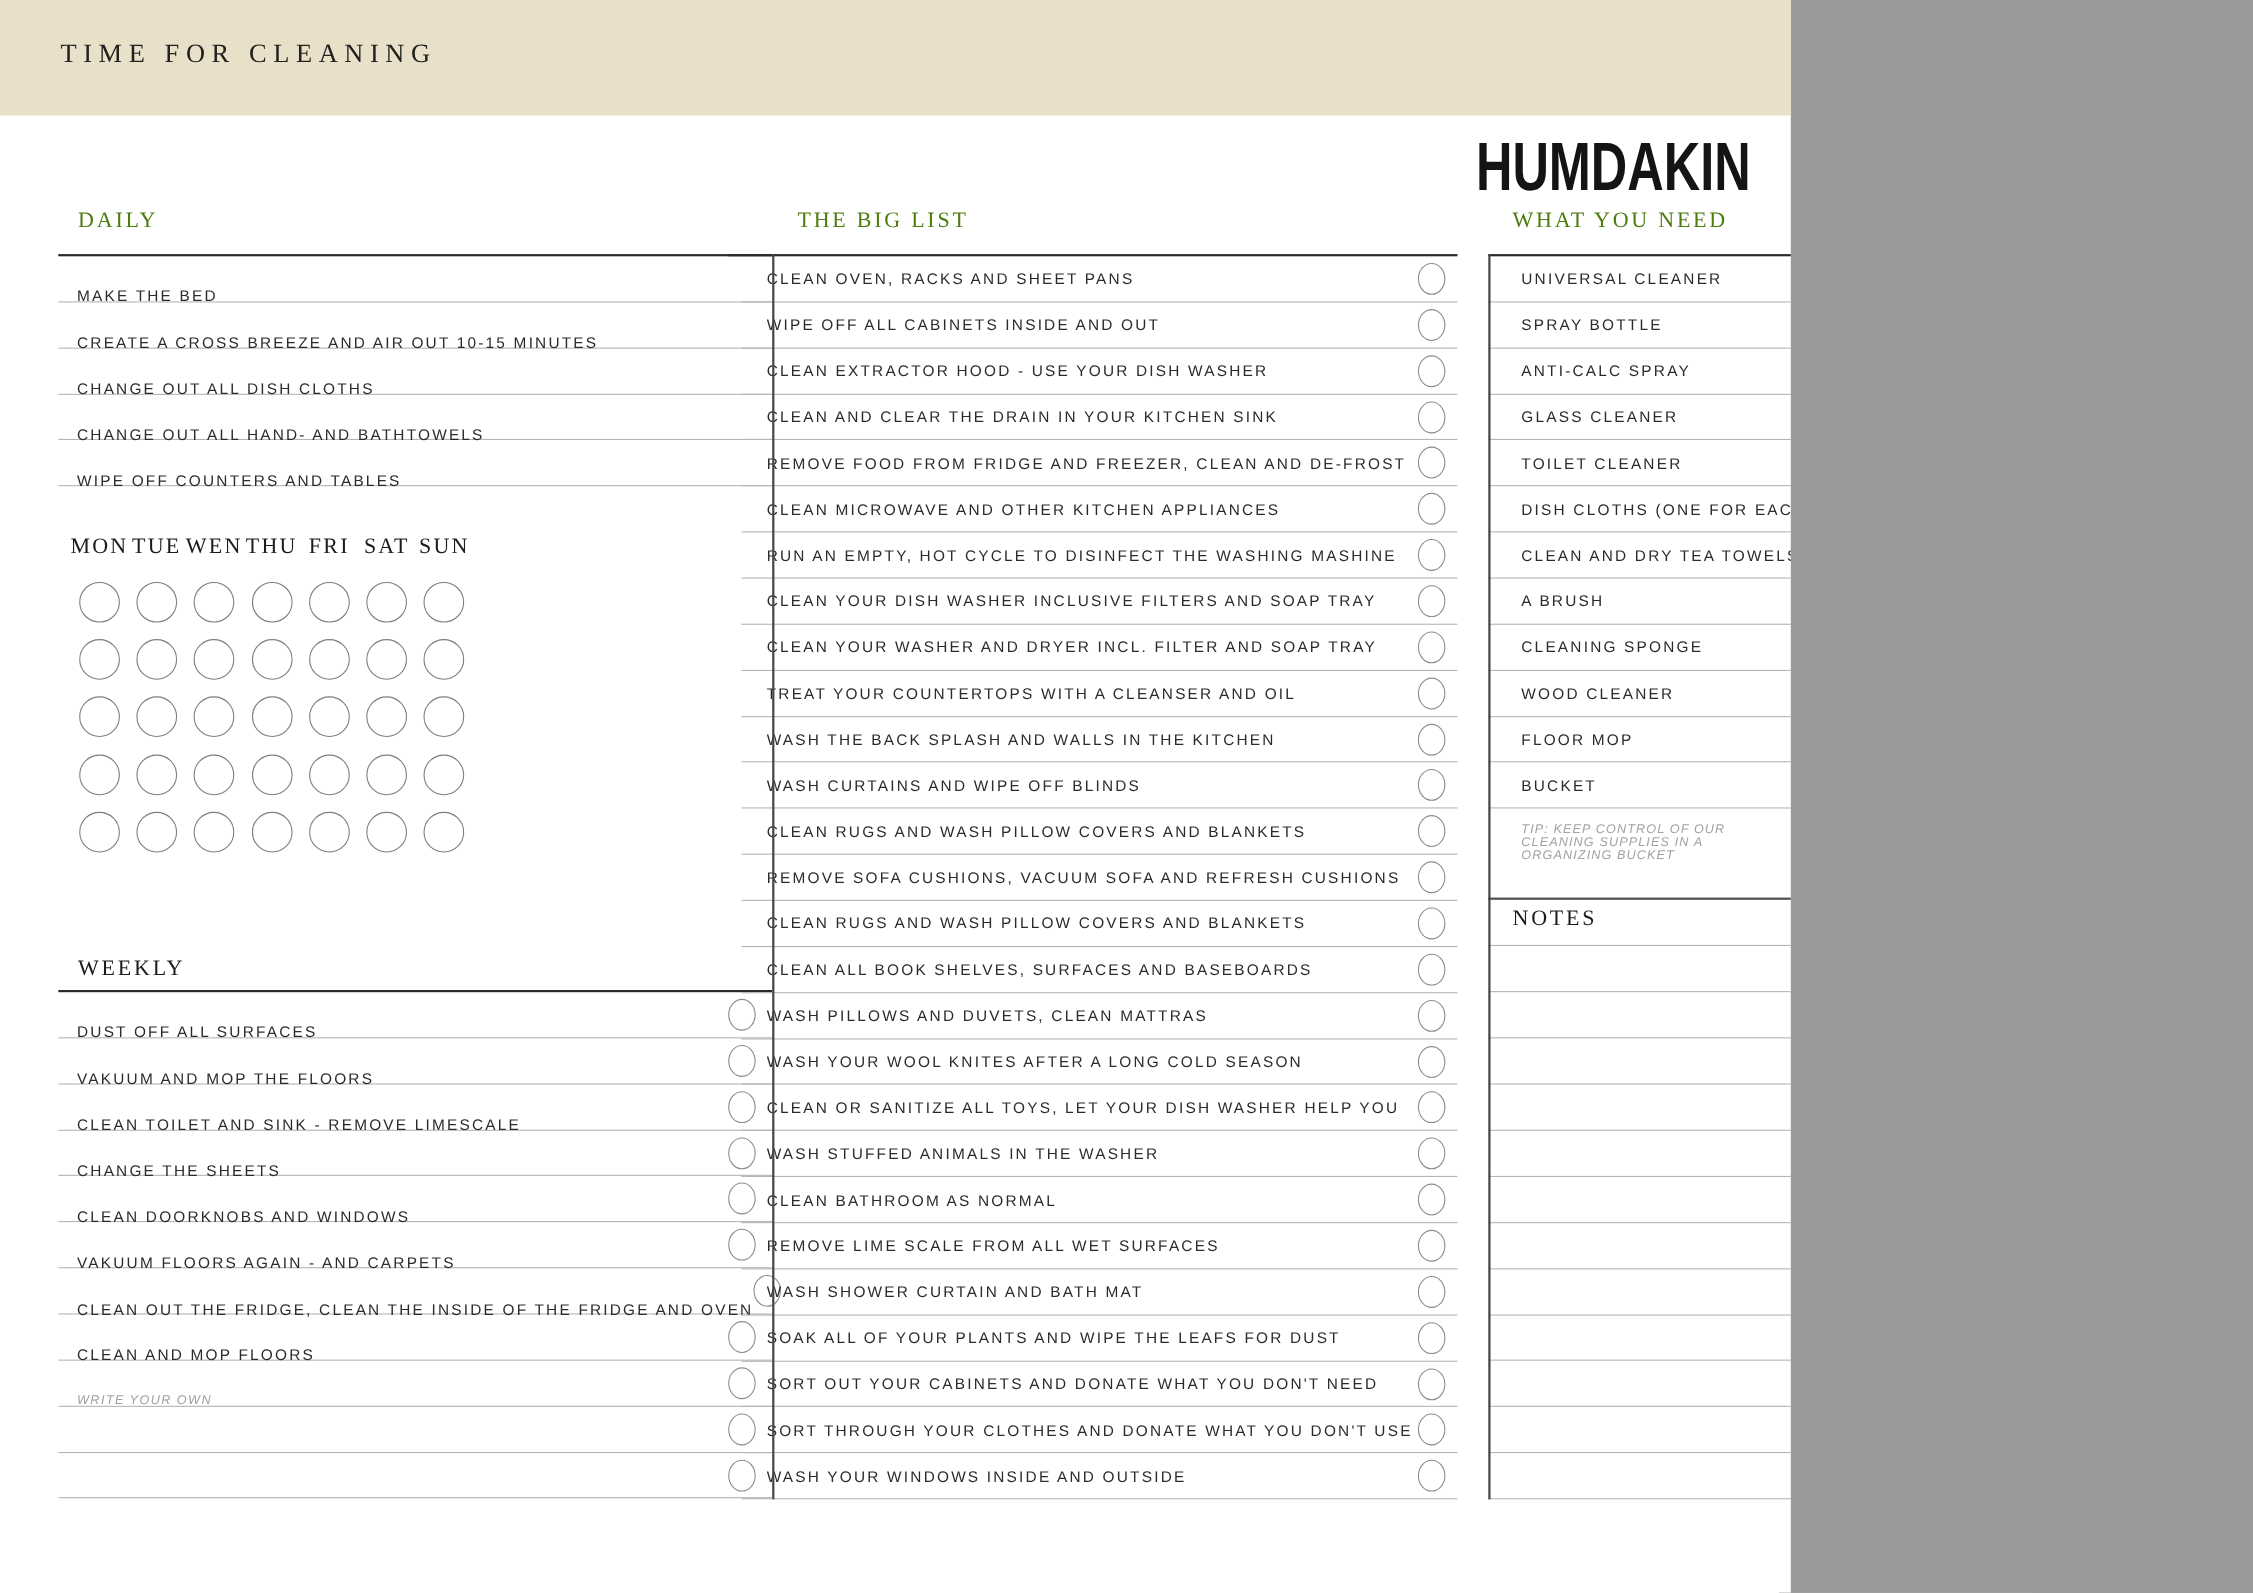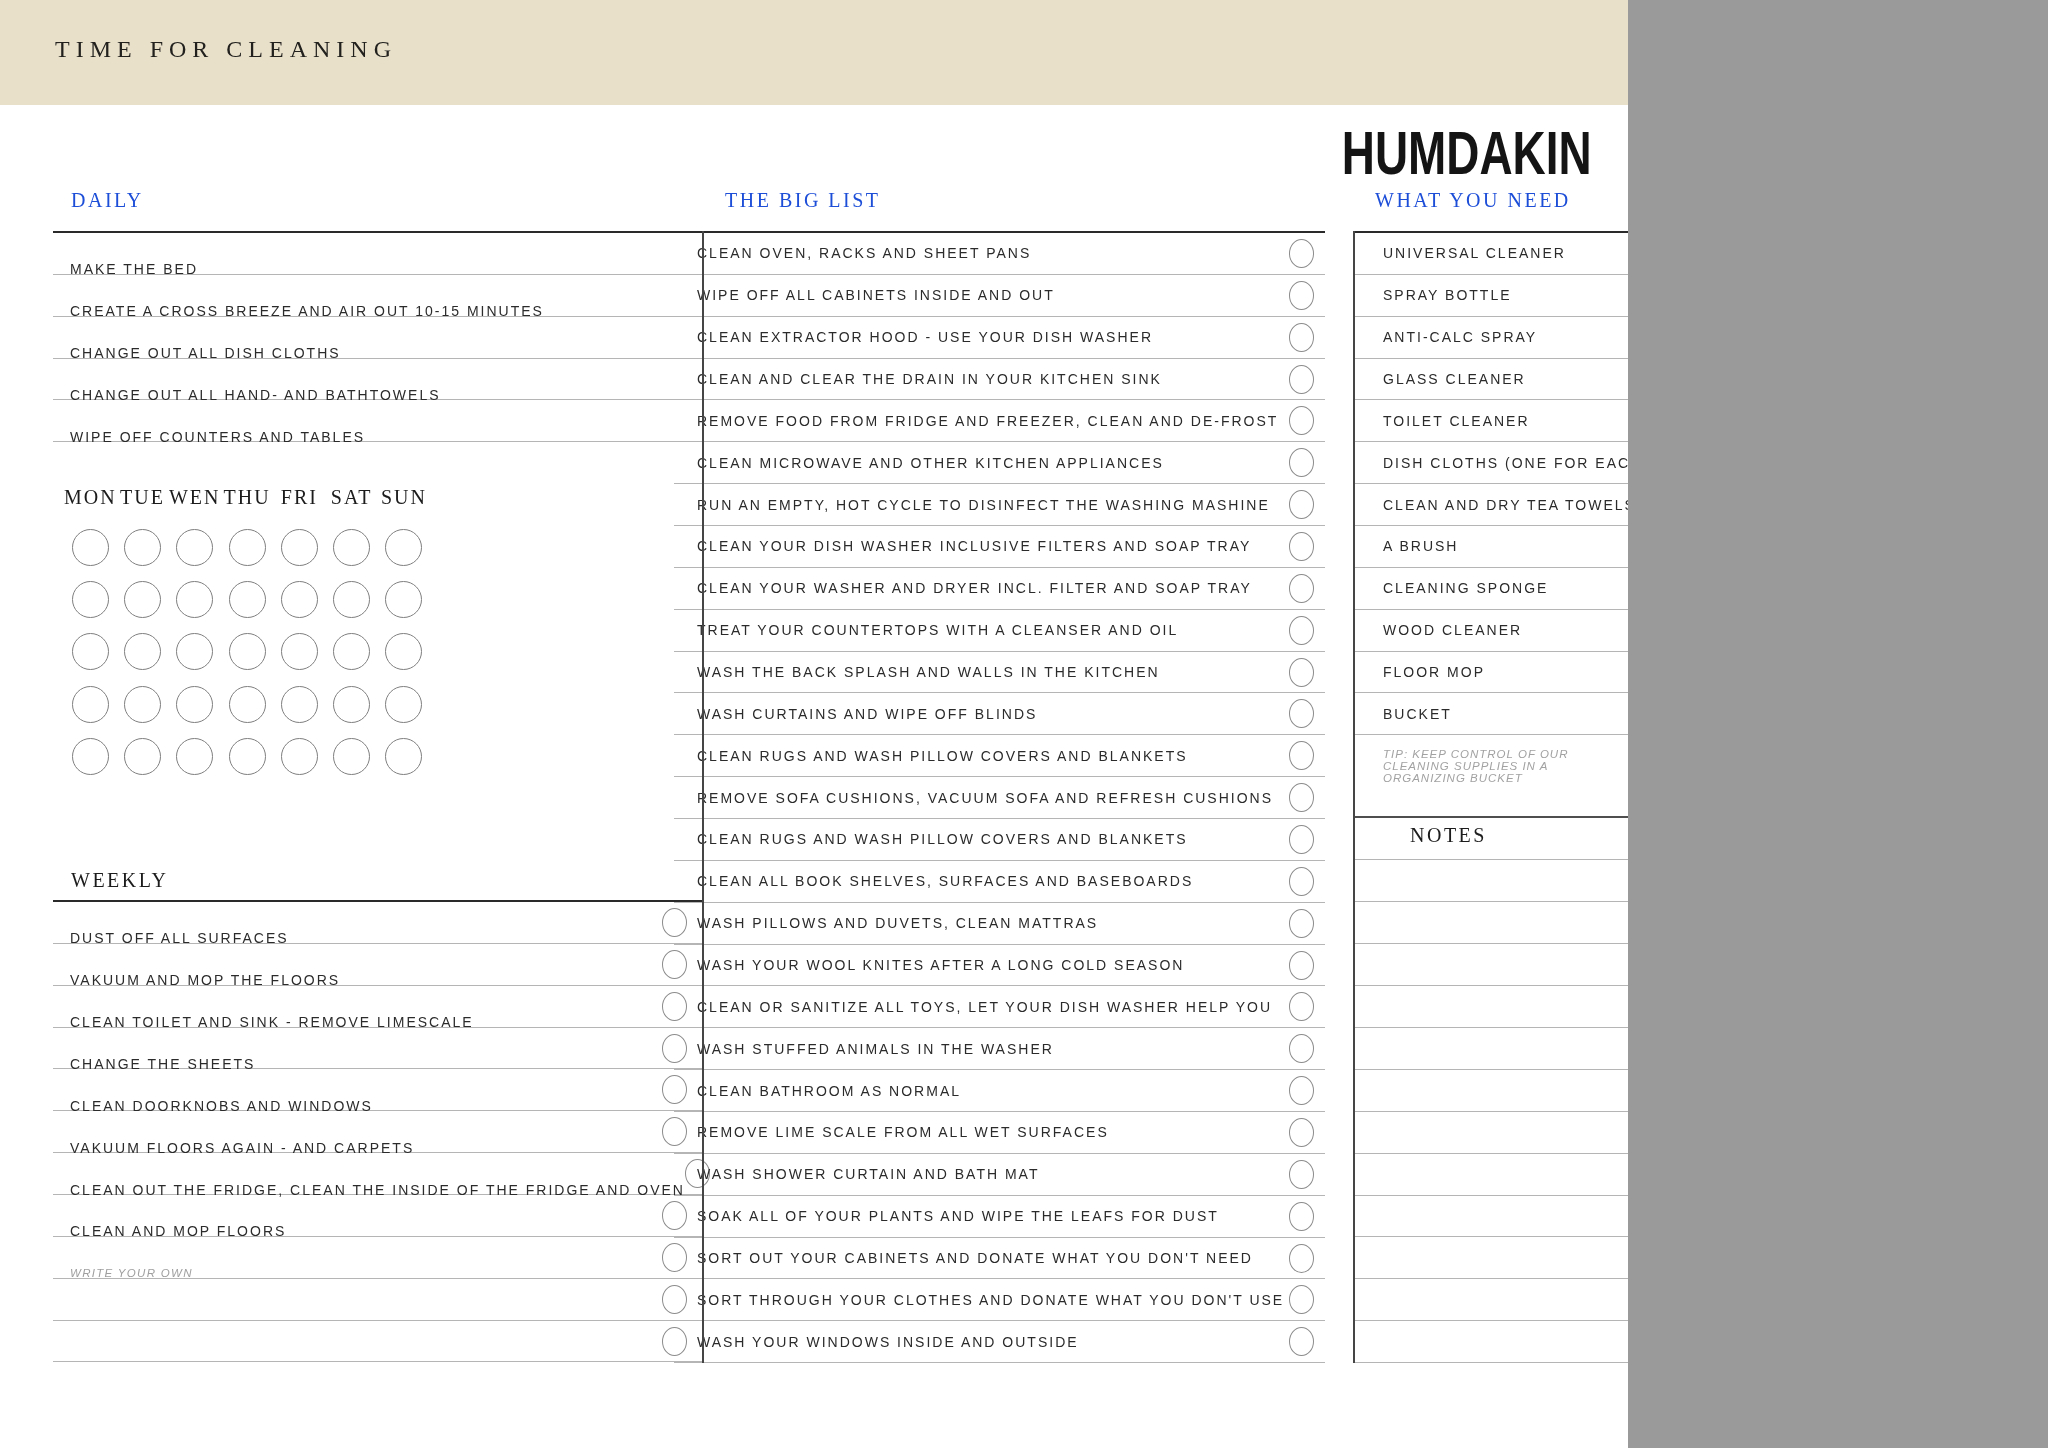--- a/index.html
+++ b/index.html
@@ -9,28 +9,28 @@
   .topbar{position:absolute;left:0;top:0;width:2048px;height:105px;background:#e9e0ca;}
   .topbar-title{position:absolute;left:55px;top:36px;font-family:"Liberation Serif",serif;
         font-size:24px;letter-spacing:6px;color:#22211e;}
   .topbar-code{position:absolute;right:40px;top:36px;font-family:"Liberation Serif",serif;
         font-size:24px;letter-spacing:4px;color:#22211e;}
   
   .logo{position:absolute;right:36px;top:122px;font-size:62px;line-height:62px;font-weight:bold;
         color:#141414;transform:scaleX(.74);transform-origin:100% 50%;letter-spacing:0px;}
   
   .col-h{position:absolute;top:189px;font-family:"Liberation Serif",serif;font-size:20px;
-        letter-spacing:2.5px;color:#1d4ed8;}
+        letter-spacing:2.5px;color:#4d7c0f;}
   #h-daily{left:71px;}
   #h-biglist{left:725px;}
   #h-supplies{left:1375px;}
   #h-weekly{position:absolute;left:71px;top:869px;font-family:"Liberation Serif",serif;
         font-size:20px;letter-spacing:2.5px;color:#1c1c1c;}
   #h-notes{position:absolute;left:1375px;top:824px;font-family:"Liberation Serif",serif;
-        font-size:20px;letter-spacing:2.5px;color:#1c1c1c;margin-left:35px;}
+        font-size:20px;letter-spacing:2.5px;color:#1c1c1c;}
   
   .list{position:absolute;border-top:2px solid #2a2a2a;}
   #daily-rows{left:53px;top:231px;width:649px;}
   #weekly-rows{left:53px;top:900px;width:649px;}
   #biglist-rows{left:662px;top:231px;width:651px;padding-left:12px;}
   #supplies-rows{left:1353px;top:231px;width:652px;}
   .row{height:41.86px;border-bottom:1px solid #b5b5b5;display:flex;align-items:center;
         box-sizing:border-box;}
   #daily-rows .lbl, #weekly-rows .lbl{padding-left:17px;margin-top:32px;}
   #biglist-rows .lbl{padding-left:23px;}

